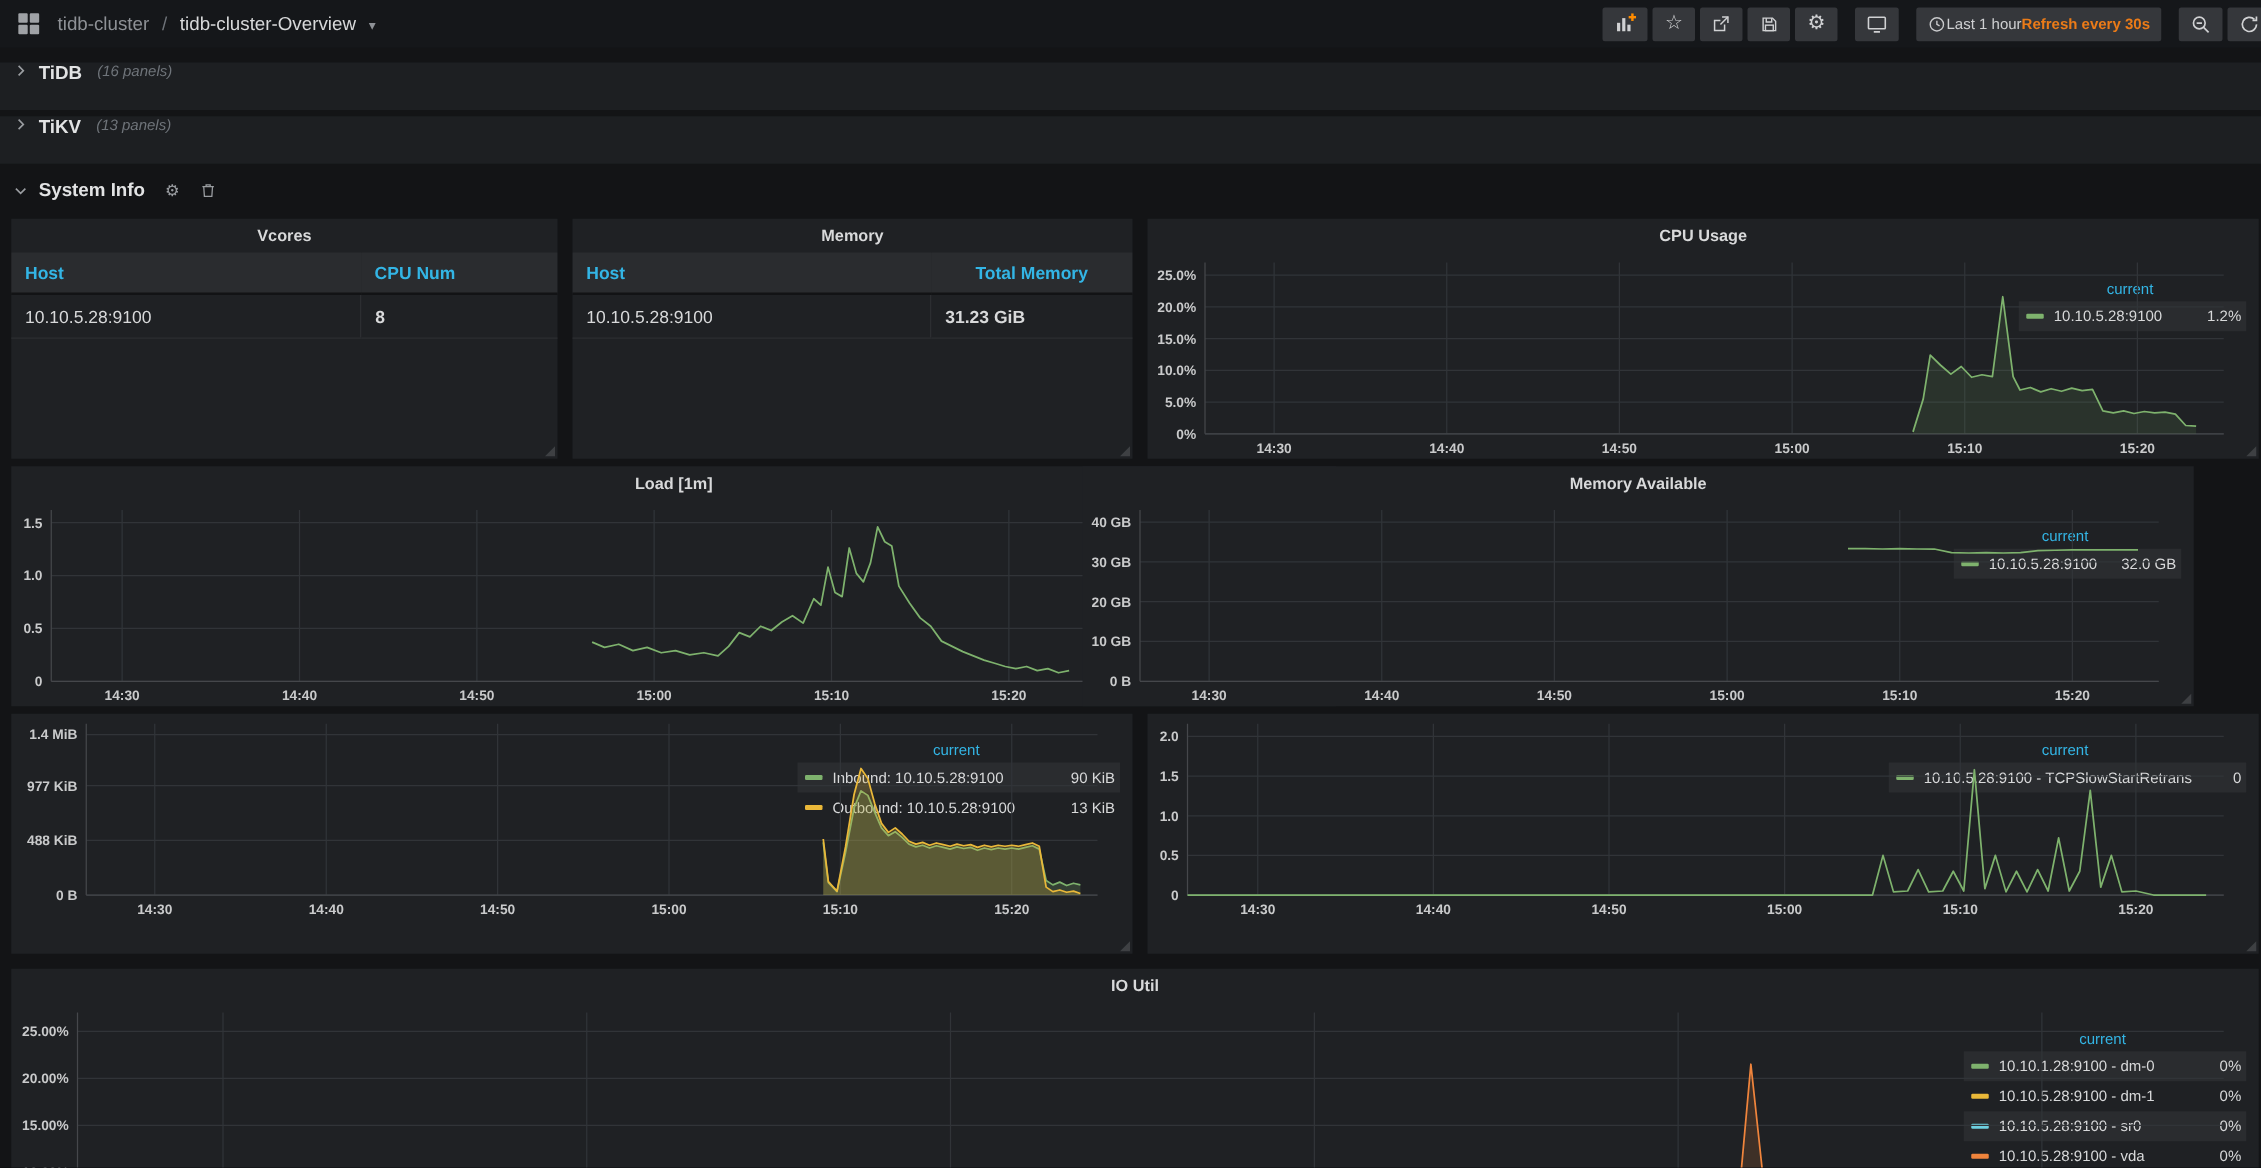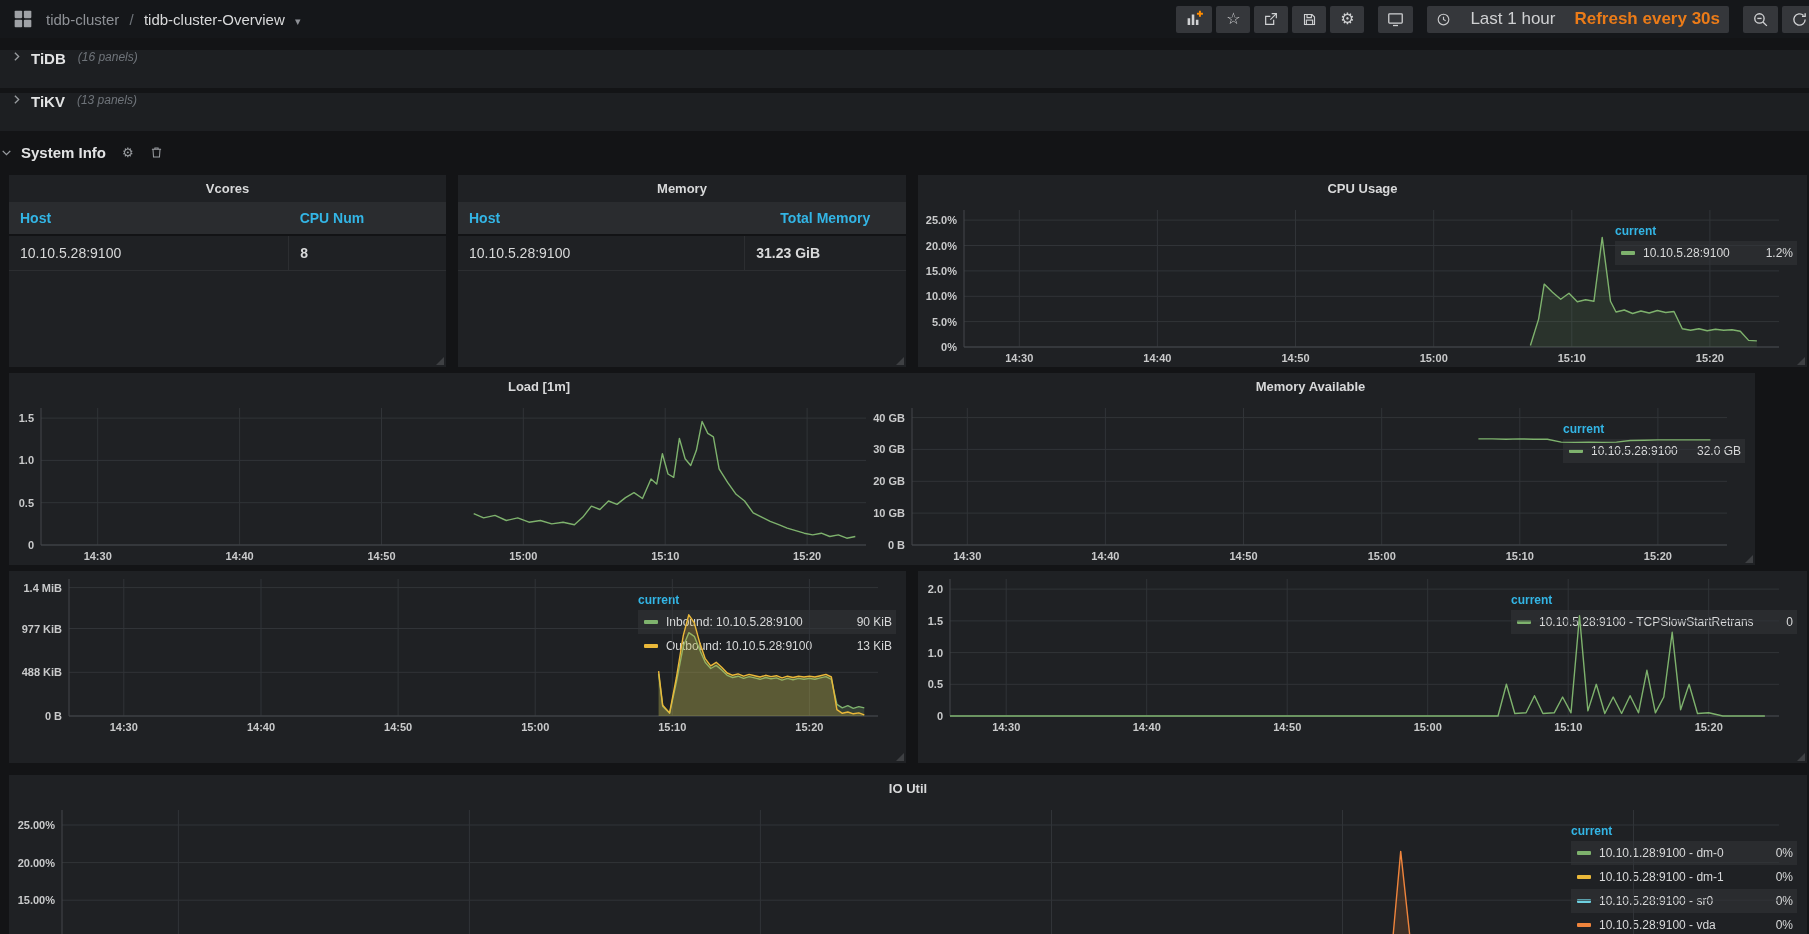--- a/index.html
+++ b/index.html
@@ -21,43 +21,43 @@
   .crumb{font-size:15px}
   .crumb-root{color:var(--muted);cursor:pointer}
   .crumb-sep{color:var(--faint);margin:0 6px}
   .crumb-title{color:var(--text);cursor:pointer}
   .caret{color:var(--muted);font-size:11px;margin-left:6px}
   .nav-right{display:flex;align-items:center;gap:4px;margin-right:-16px}
   .nbtn{height:27px;min-width:34px;background:var(--btn);border-radius:2px;display:flex;
         align-items:center;justify-content:center;cursor:pointer;color:#d0d1d3;padding:0 9px}
   .nbtn svg{display:block}
   .nbtn.gap{margin-left:10px}
-  .timebtn{gap:19px;font-size:17px;font-weight:600}
+  .timebtn{gap:0;font-size:12px;font-weight:600}
   .timebtn .rng{color:#cfd0d2;font-weight:400}
   .timebtn .rfr{color:var(--rorange);font-weight:700}
   .uni{font-size:16px;line-height:1}
 
   
   .rowstrip{position:absolute;left:0;width:1809px;height:38px;background:var(--strip);
             display:flex;align-items:flex-start;padding-left:10px;cursor:pointer}
-  .rowhead{position:absolute;left:0;width:1809px;height:32px;display:flex;align-items:center;}
+  .rowhead{position:absolute;left:0;width:1809px;height:32px;display:flex;align-items:center;padding-left:10px}
   .rowlabel{font-size:15px;font-weight:700;color:#e2e3e4;margin-left:8px;cursor:pointer}
   .rowcount{font-size:12px;font-style:italic;color:var(--faint);margin-left:12px}
   .rowico{color:#9a9da1;margin-left:16px;cursor:pointer;display:flex;align-items:center}
   .chev{display:flex;align-items:center;color:#9a9da1}
 
   
   .panel{position:absolute;background:var(--panel)}
   .panel-title{height:27px;line-height:27px;text-align:center;font-size:13px;font-weight:600;
                color:var(--text);cursor:pointer;white-space:nowrap;overflow:hidden}
   .panel-body{display:flex;height:calc(100% - 27px)}
   .plot{flex:1;position:relative;cursor:crosshair}
   .plot svg{position:absolute;left:0;top:0}
   .legend{flex:none;padding:20px 10px 0 4px;font-size:12px}
-  .legend-head{text-align:left;color:var(--blue);font-weight:700;padding:2px 4px 3px 0}
+  .legend-head{text-align:center;color:var(--blue);font-weight:400;padding:2px 4px 3px 0}
   .legend-row{display:flex;align-items:center;padding:4px 4px 4px 6px;line-height:16px}
   .legend-row.hl{background:rgba(255,255,255,.05)}
   .lmark{width:14px;height:4px;border-radius:1px;flex:none;margin-right:8px}
   .lname{flex:1;color:var(--text);cursor:pointer;white-space:nowrap;overflow:hidden}
   .lval{color:var(--text);text-align:right;margin-left:10px;white-space:nowrap}
   .grid{stroke:var(--grid);stroke-width:1}
   .axis{stroke:var(--axis);stroke-width:1}
   .tick{fill:#c9cacb;font-size:11px;font-weight:600;font-family:"Liberation Sans",sans-serif}
   .rsz{position:absolute;right:2px;bottom:2px;width:0;height:0;cursor:nwse-resize;
        border-style:solid;border-width:0 0 8px 8px;border-color:transparent transparent #3e4043 transparent}

